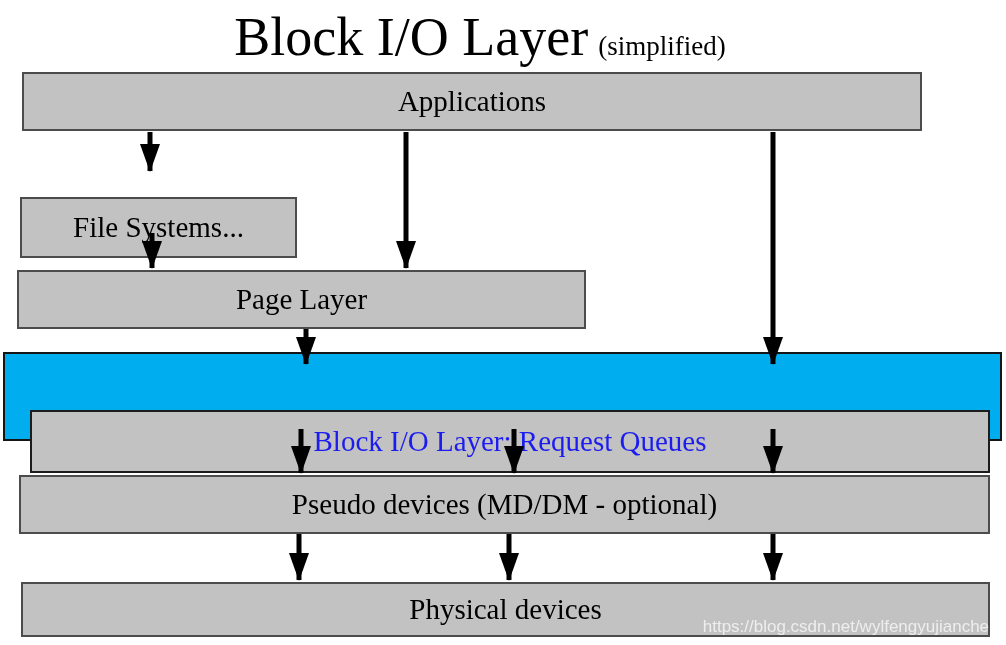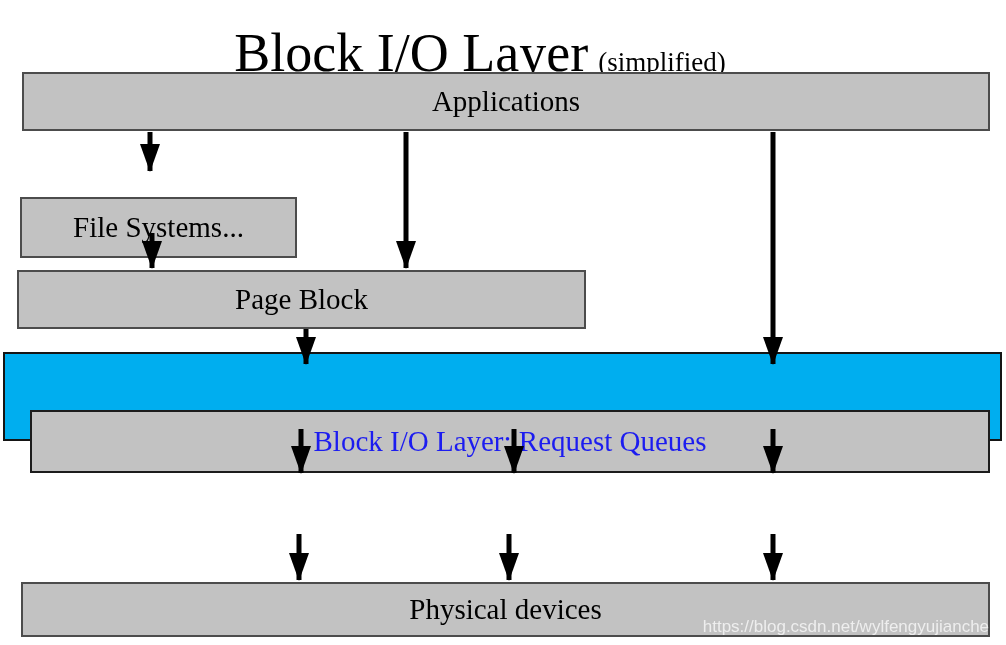--- a/index.html
+++ b/index.html
@@ -14,21 +14,21 @@
   #canvas{
     position:relative;
     width:1006px;
     height:645px;
     background:#fff;
     overflow:hidden;
     font-family:"Liberation Serif", serif;
   }
   .title{
     position:absolute;
-    top:22px; left:0;
+    top:6px; left:0;
     width:100%;
     text-align:center;
     padding-right:46px;
     box-sizing:border-box;
     white-space:nowrap;
   }
   .title-main{
     font-size:54px;
     color:#000;
     letter-spacing:0px;
@@ -43,21 +43,21 @@
     box-sizing:border-box;
     background:var(--box-fill);
     border:2px solid var(--box-border);
     display:flex;
     align-items:center;
     justify-content:center;
     font-size:29px;
     color:#000;
     white-space:nowrap;
   }
-  #applications {left:22px; top:72px;  width:968px; height:59px;justify-content:center;}
+  #applications {left:22px; top:72px;  width:900px; height:59px;justify-content:center;}
   #file-systems {left:20px; top:173px; width:277px; height:61px;margin-top:24px;}
   #page-cache   {left:17px; top:270px; width:569px; height:59px;}
   #block-io-outer{
     left:3px; top:352px; width:999px; height:89px;
     background:var(--hl-fill);
     border:2px solid var(--hl-border);
     position:absolute;
     box-sizing:border-box;
   }
   #block-io-inner{
@@ -97,28 +97,31 @@
 
   <div class="box" id="applications">
     <span>Applications</span>
   </div>
 
   <div class="box" id="file-systems">
     <span>File Systems...</span>
   </div>
 
   <div class="box" id="page-cache">
-    <span>Page Block</span>
+    <span>Page Layer</span>
   </div>
 
   <div id="block-io-outer"></div>
   <div class="box" id="block-io-inner">
     <span>Block I/O Layer: Request Queues</span>
   </div>
 
+  <div class="box" id="pseudo-devices">
+    <span>Pseudo devices (MD/DM - optional)</span>
+  </div>
 
   <div class="box" id="physical-devices">
     <span>Physical devices</span>
   </div>
 
   <svg id="arrows" viewBox="0 0 1006 645" xmlns="http://www.w3.org/2000/svg">
     <defs>
       <marker id="ah" viewBox="0 0 28 20" refX="27" refY="10" markerWidth="28" markerHeight="20" markerUnits="userSpaceOnUse" orient="auto">
         <path class="head" d="M0,0 L28,10 L0,20 Z"></path>
       </marker>

